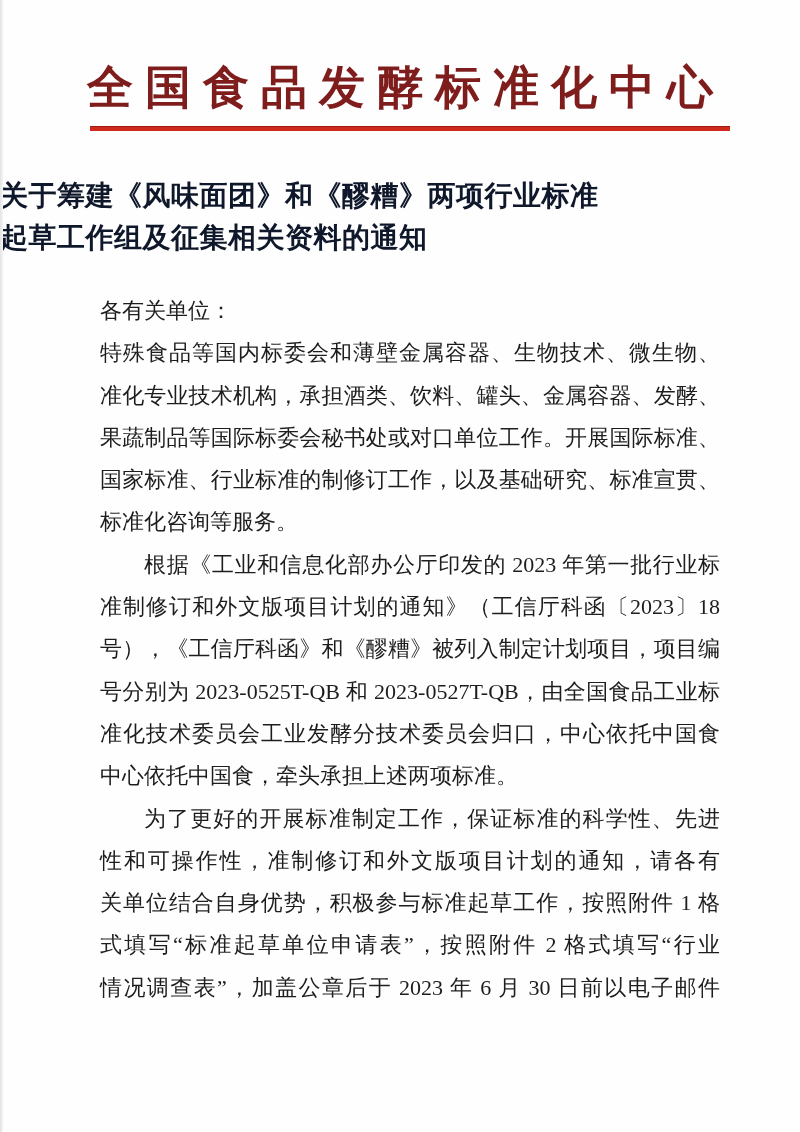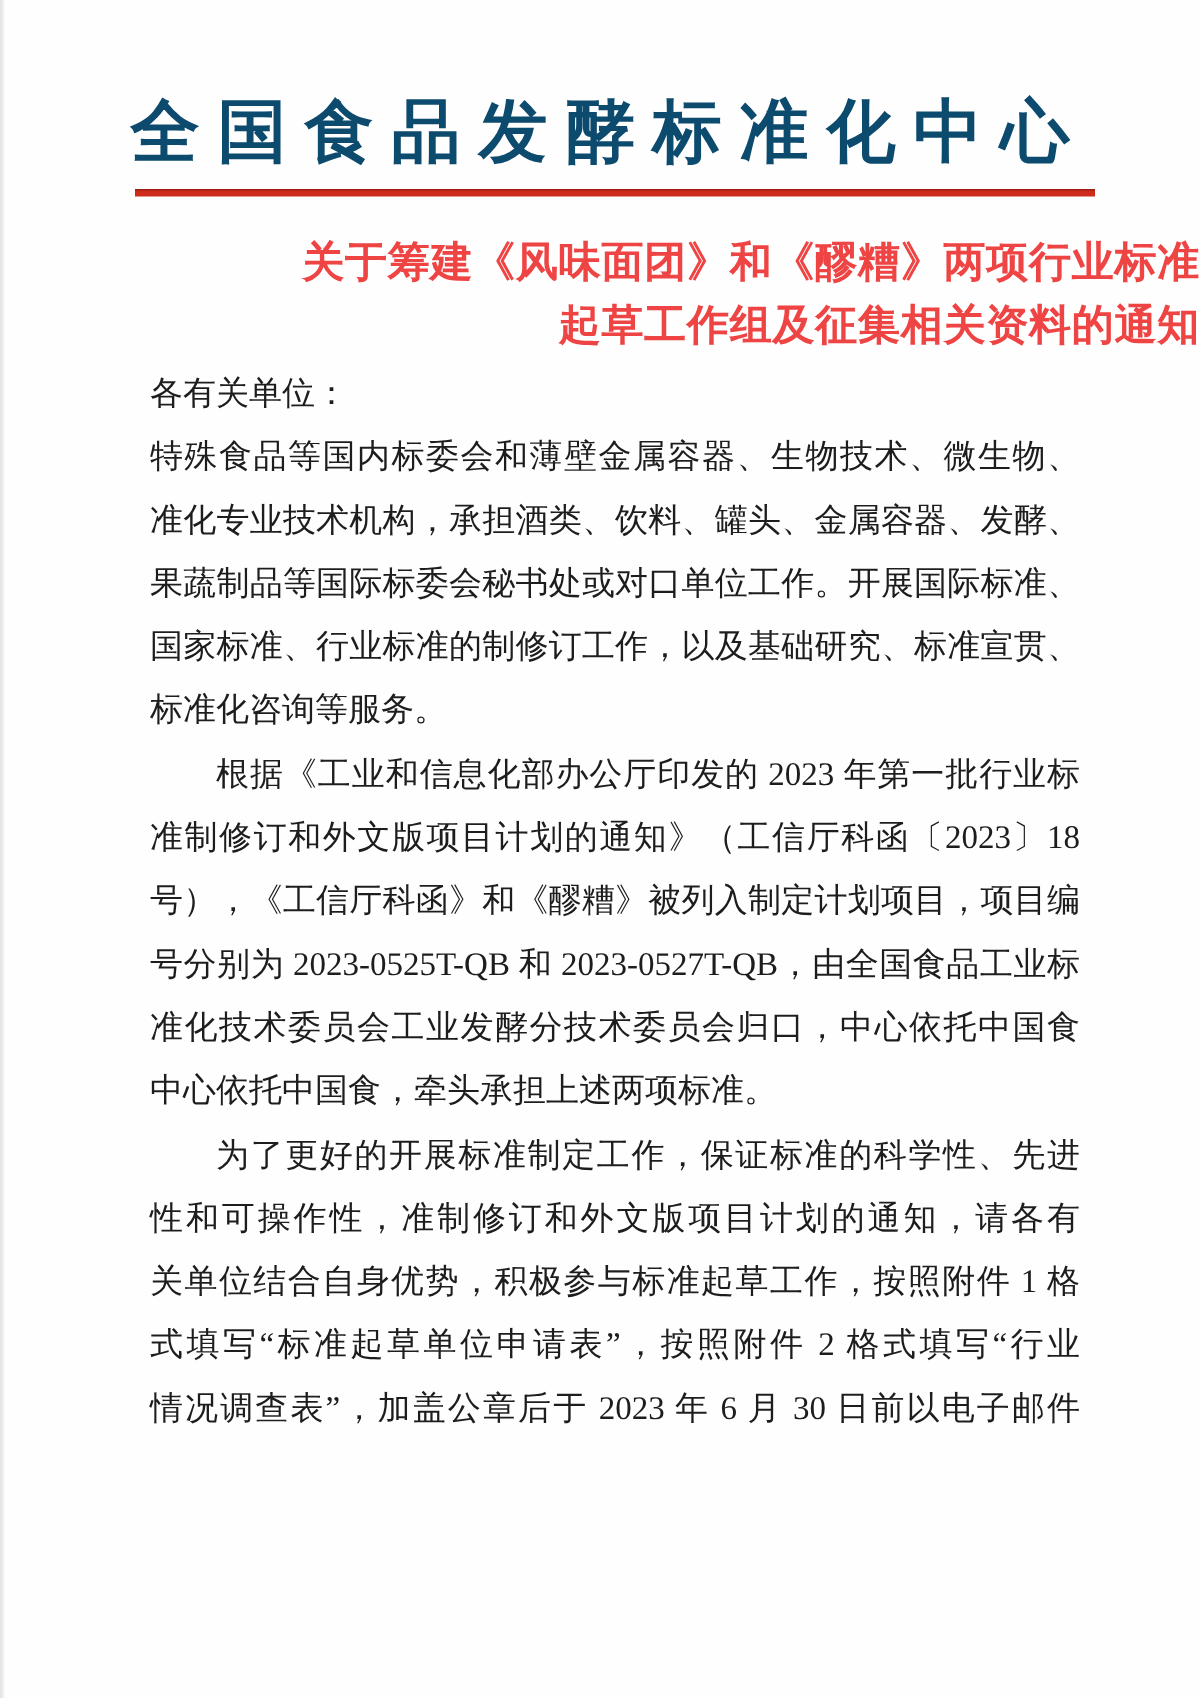--- a/index.html
+++ b/index.html
@@ -35,30 +35,30 @@
     text-indent: 12px; 
     white-space: nowrap;
   }
   .red-rule {
     margin: 14px 70px 0 90px;
     width: 640px;
     height: 5px;
     border-top: 1px solid rgba(120, 20, 12, 0.55);
   }
   .doc-title {
-    margin-top: 24px;
-    text-align: right;
+    margin-top: 44px;
+    text-align: left;
     font-weight: bold;
     font-size: 28px;
     line-height: 42px;
-    color: #ef4444;
+    color: #0f172a;
     letter-spacing: 0.5px;
   }
   .doc-body {
-    margin-top: 2px;
+    margin-top: 31px;
     padding: 0 80px 0 100px;
     font-size: 22px;
     color: #1d1d1d;
   }
   .body-line {
     line-height: 42.3px;
     height: 42.3px;
     text-align: justify;
     text-align-last: justify;
     white-space: nowrap;
@@ -72,21 +72,21 @@
     padding-left: 44px;
   }
 </style>
 </head>
 <body>
 
 <div class="page">
   <div class="scan-edge"></div>
 
   <header class="letterhead">
-    <h1 class="org-name" style="color: #0c4a6e;">全国食品发酵标准化中心</h1>
+    <h1 class="org-name" style="color: #7f1d1d;">全国食品发酵标准化中心</h1>
     <div class="red-rule" style="background: rgb(206, 42, 30);"></div>
   </header>
 
   <h2 class="doc-title">
     <div>关于筹建《风味面团》和《醪糟》两项行业标准</div>
     <div>起草工作组及征集相关资料的通知</div>
   </h2>
 
   <main class="doc-body">
     <div class="body-line no-justify">各有关单位：</div>

